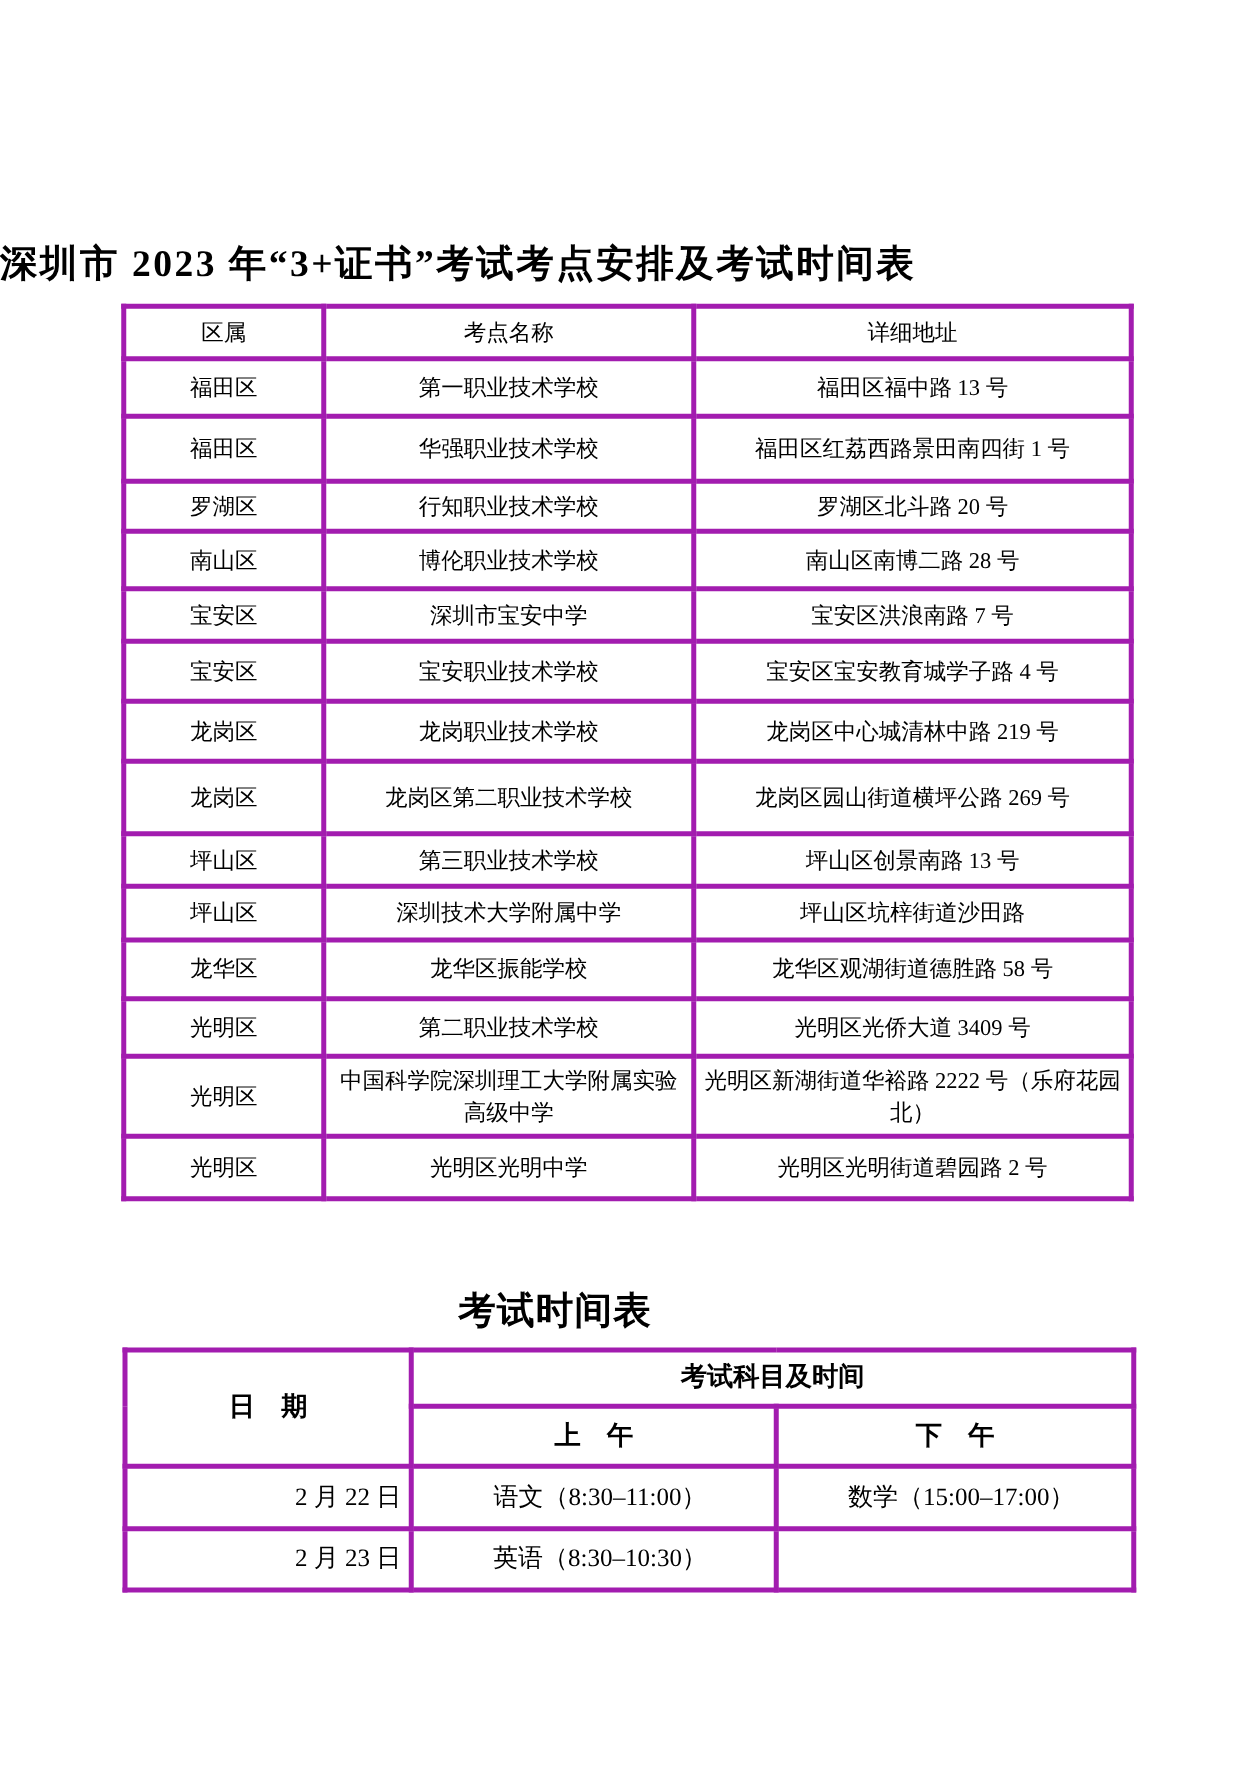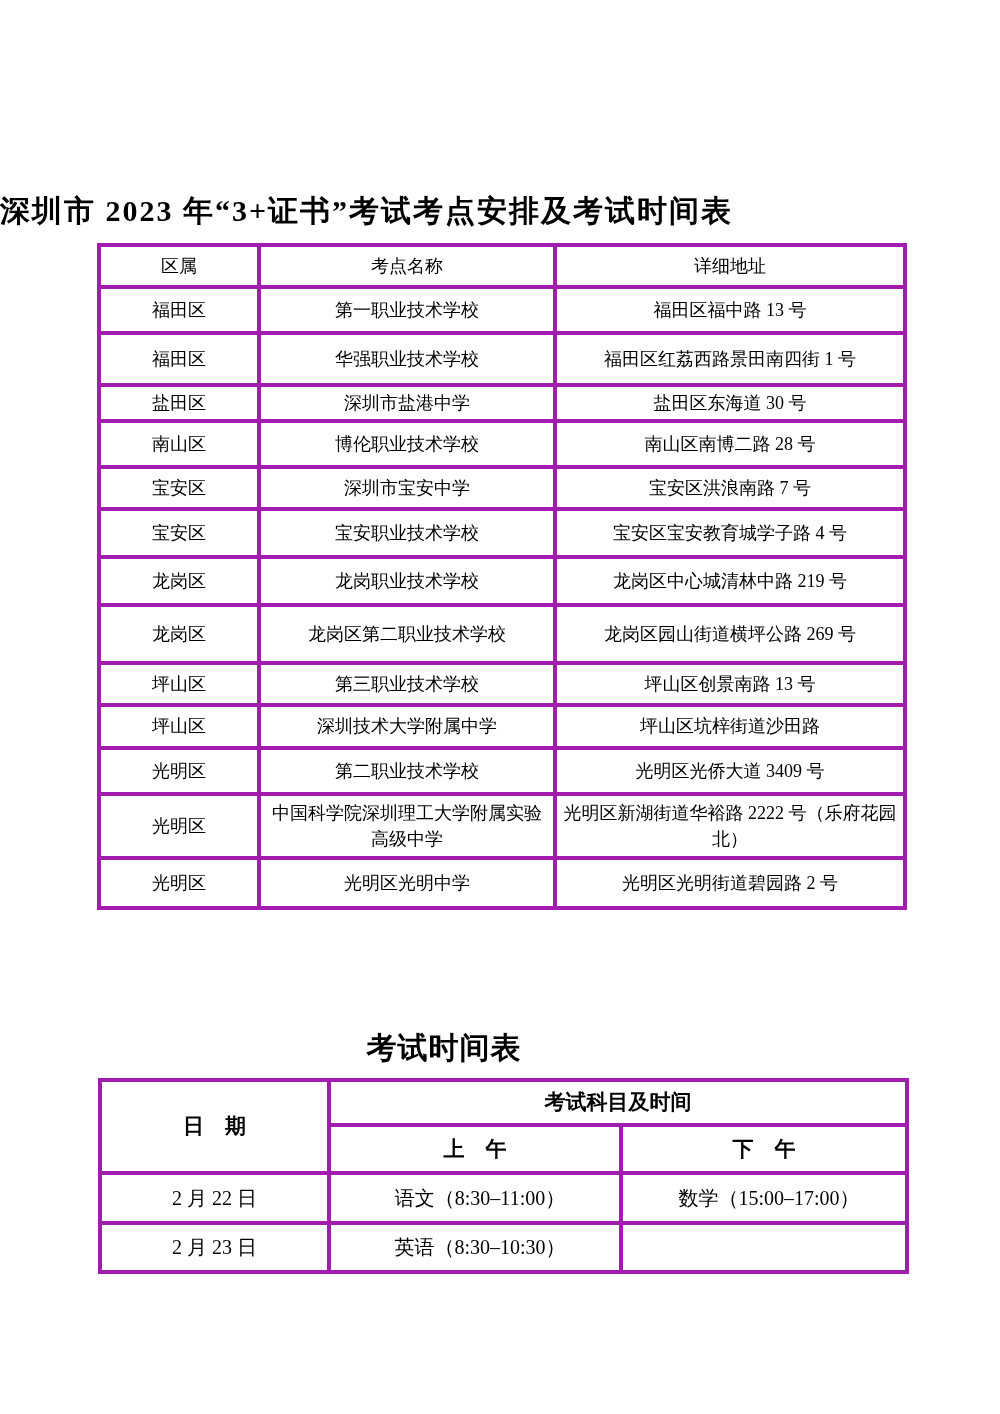--- a/index.html
+++ b/index.html
@@ -68,20 +68,21 @@
     left: 98px;
     width: 807px;
   }
   .schedule-table th {
     font-family: "Liberation Sans", sans-serif;
     font-weight: bold;
     font-size: 21px;
   }
   .schedule-table td {
     font-size: 20px;
+    text-align: right;
   }
   .schedule-table td.subject-cell {
     text-align: center;
     padding-left: 16px;
   }
 </style>
 </head>
 <body>
 
 <h1 class="doc-title">深圳市 2023 年“3+证书”考试考点安排及考试时间表</h1>
@@ -103,24 +104,24 @@
     <tr style="height:46px">
       <td>福田区</td>
       <td>第一职业技术学校</td>
       <td>福田区福中路 13 号</td>
     </tr>
     <tr style="height:52px">
       <td>福田区</td>
       <td>华强职业技术学校</td>
       <td>福田区红荔西路景田南四街 1 号</td>
     </tr>
-    <tr style="height:36px">
-      <td>盐田区</td>
-      <td>深圳市盐港中学</td>
-      <td>盐田区东海道 30 号</td>
+    <tr style="height:40px">
+      <td>罗湖区</td>
+      <td>行知职业技术学校</td>
+      <td>罗湖区北斗路 20 号</td>
     </tr>
     <tr style="height:46px">
       <td>南山区</td>
       <td>博伦职业技术学校</td>
       <td>南山区南博二路 28 号</td>
     </tr>
     <tr style="height:42px">
       <td>宝安区</td>
       <td>深圳市宝安中学</td>
       <td>宝安区洪浪南路 7 号</td>
@@ -142,20 +143,25 @@
     </tr>
     <tr style="height:42px">
       <td>坪山区</td>
       <td>第三职业技术学校</td>
       <td>坪山区创景南路 13 号</td>
     </tr>
     <tr style="height:43px">
       <td>坪山区</td>
       <td>深圳技术大学附属中学</td>
       <td>坪山区坑梓街道沙田路</td>
+    </tr>
+    <tr style="height:47px">
+      <td>龙华区</td>
+      <td>龙华区振能学校</td>
+      <td>龙华区观湖街道德胜路 58 号</td>
     </tr>
     <tr style="height:46px">
       <td>光明区</td>
       <td>第二职业技术学校</td>
       <td>光明区光侨大道 3409 号</td>
     </tr>
     <tr style="height:64px">
       <td>光明区</td>
       <td>中国科学院深圳理工大学附属实验高级中学</td>
       <td>光明区新湖街道华裕路 2222 号（乐府花园北）</td>

